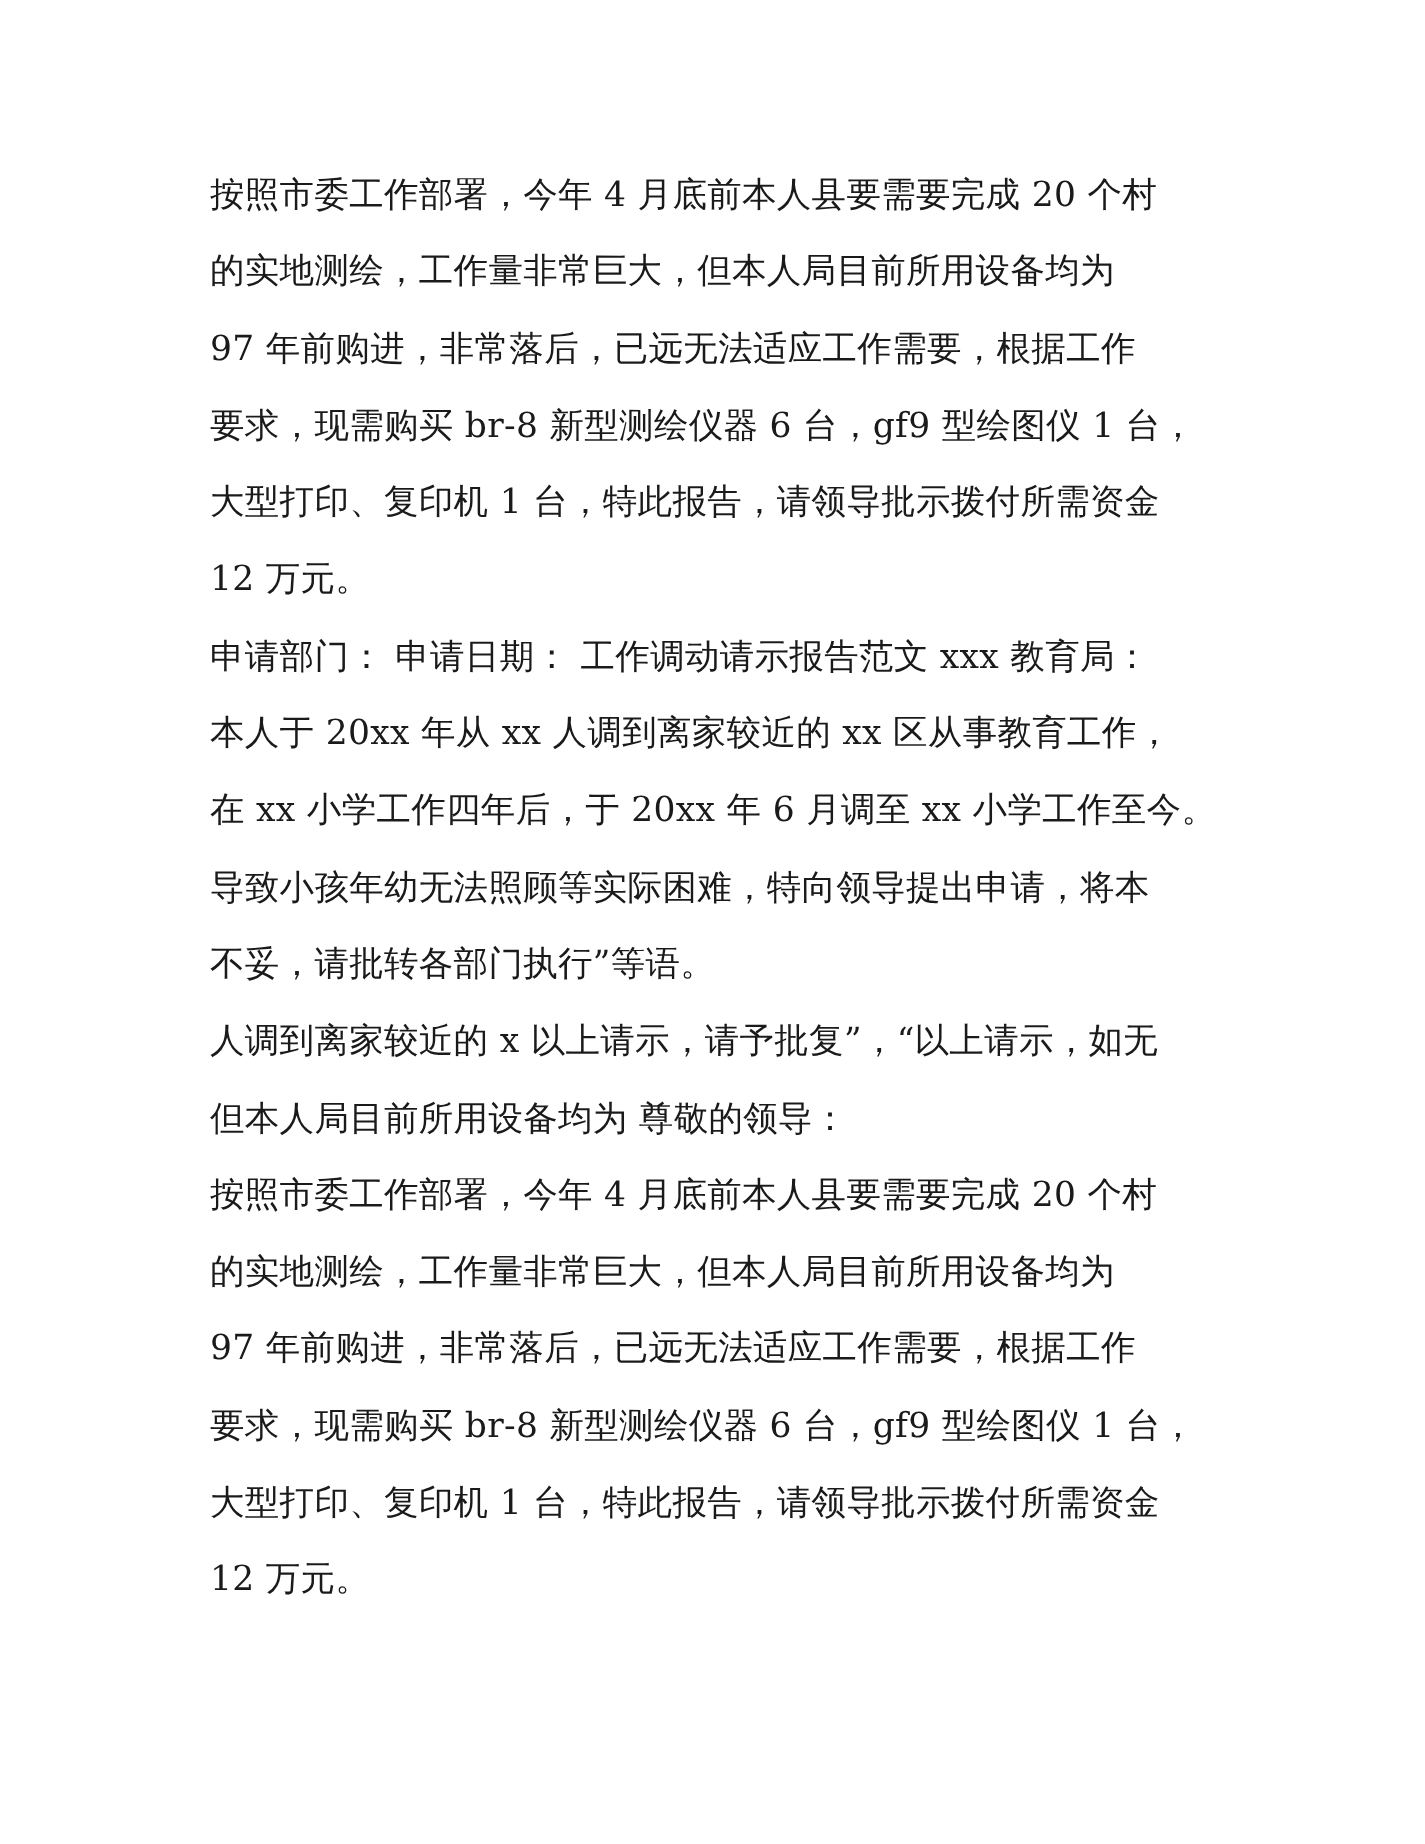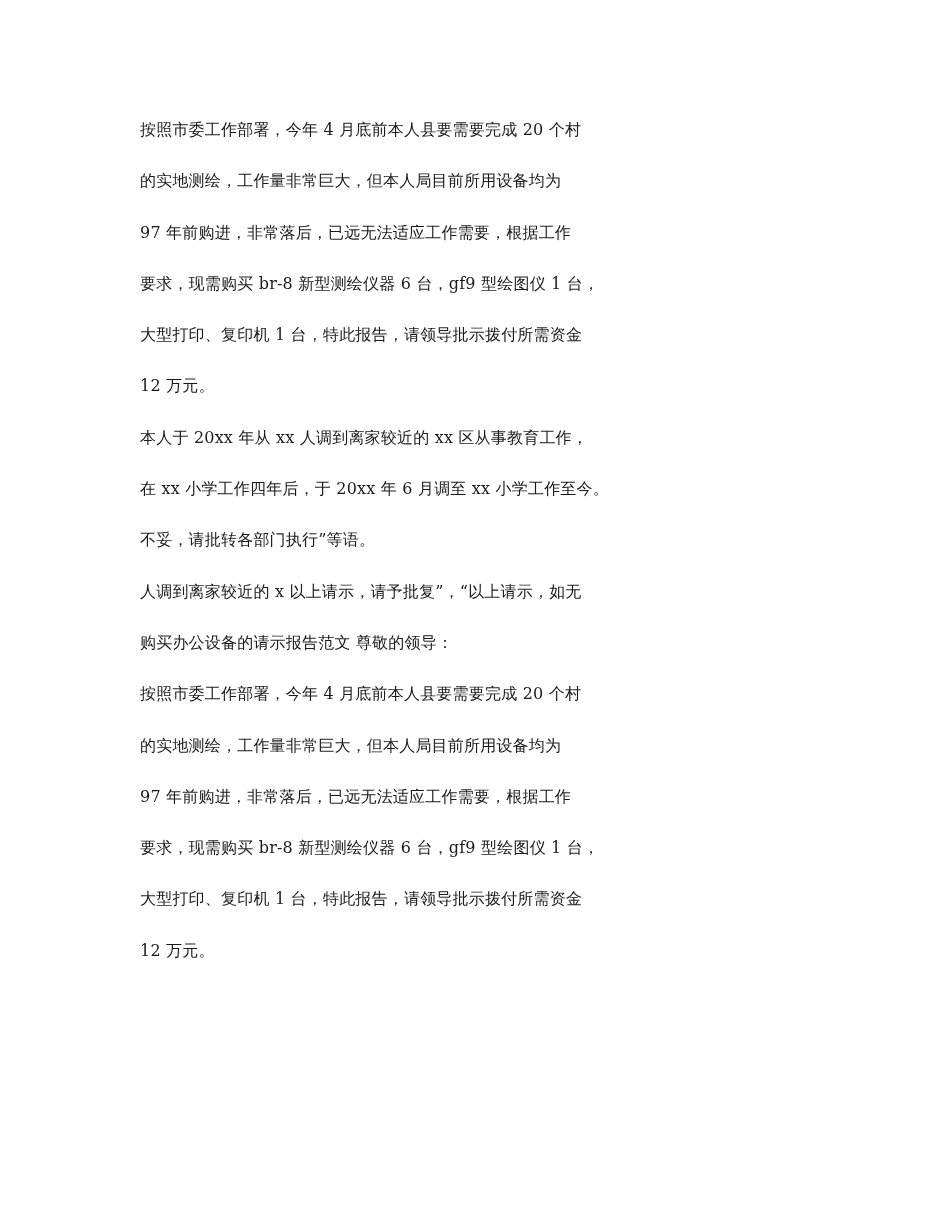--- a/index.html
+++ b/index.html
@@ -17,39 +17,41 @@
   }
   .page {
     position: absolute;
     left: 140px;
     top: 108px;
     width: 690px;
   }
   .line {
     height: 51.3px;
     line-height: 44px;
-    font-size: 16px;
+    font-size: 23px;
     white-space: nowrap;
     letter-spacing: 0.2px;
   }
 </style>
 </head>
 <body>
 
 <div class="page">
   <div class="line">按照市委工作部署，今年 4 月底前本人县要需要完成 20 个村</div>
   <div class="line">的实地测绘，工作量非常巨大，但本人局目前所用设备均为</div>
   <div class="line">97 年前购进，非常落后，已远无法适应工作需要，根据工作</div>
   <div class="line">要求，现需购买 br-8 新型测绘仪器 6 台，gf9 型绘图仪 1 台，</div>
   <div class="line">大型打印、复印机 1 台，特此报告，请领导批示拨付所需资金</div>
   <div class="line">12 万元。</div>
+  <div class="line">申请部门： 申请日期： 工作调动请示报告范文 xxx 教育局：</div>
   <div class="line">本人于 20xx 年从 xx 人调到离家较近的 xx 区从事教育工作，</div>
   <div class="line">在 xx 小学工作四年后，于 20xx 年 6 月调至 xx 小学工作至今。</div>
+  <div class="line">导致小孩年幼无法照顾等实际困难，特向领导提出申请，将本</div>
   <div class="line">不妥，请批转各部门执行”等语。</div>
   <div class="line">人调到离家较近的 x 以上请示，请予批复”，“以上请示，如无</div>
-  <div class="line">购买办公设备的请示报告范文 尊敬的领导：</div>
+  <div class="line">但本人局目前所用设备均为 尊敬的领导：</div>
   <div class="line">按照市委工作部署，今年 4 月底前本人县要需要完成 20 个村</div>
   <div class="line">的实地测绘，工作量非常巨大，但本人局目前所用设备均为</div>
   <div class="line">97 年前购进，非常落后，已远无法适应工作需要，根据工作</div>
   <div class="line">要求，现需购买 br-8 新型测绘仪器 6 台，gf9 型绘图仪 1 台，</div>
   <div class="line">大型打印、复印机 1 台，特此报告，请领导批示拨付所需资金</div>
   <div class="line">12 万元。</div>
 </div>
 
 </body></html>

